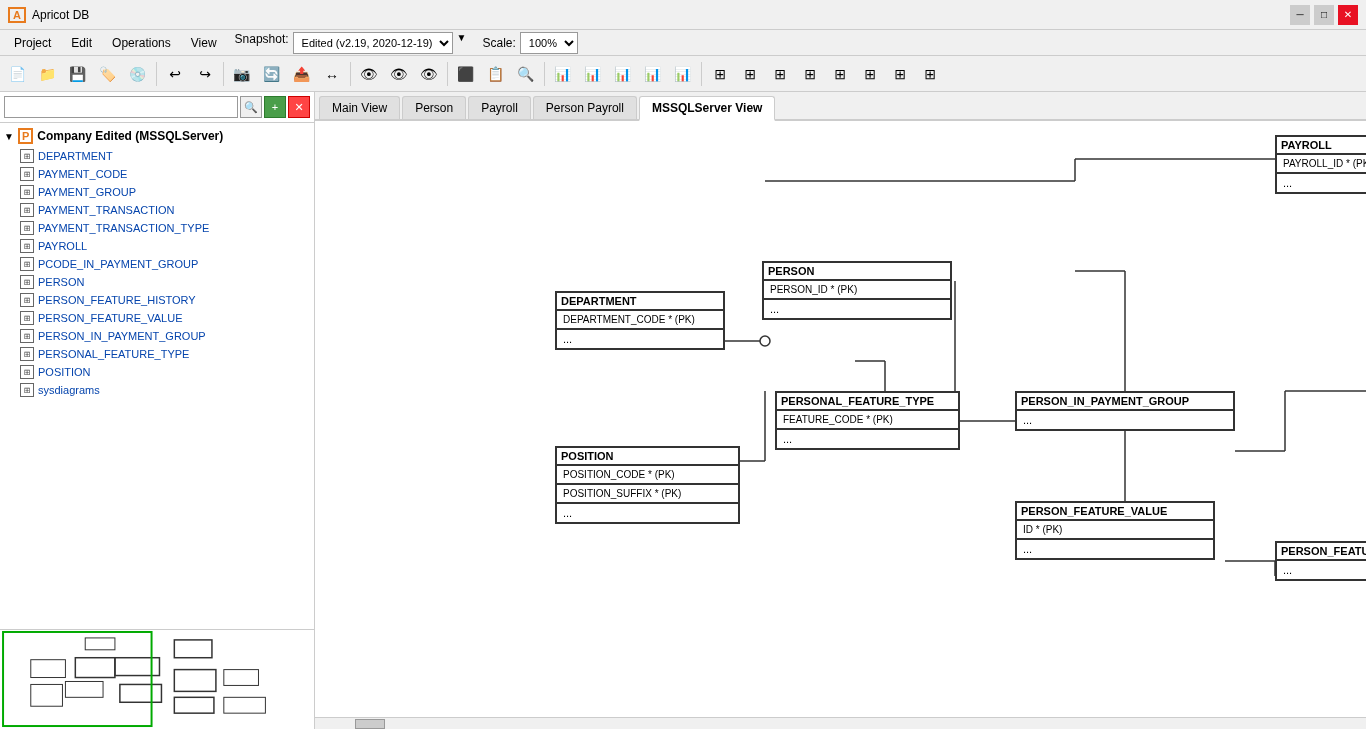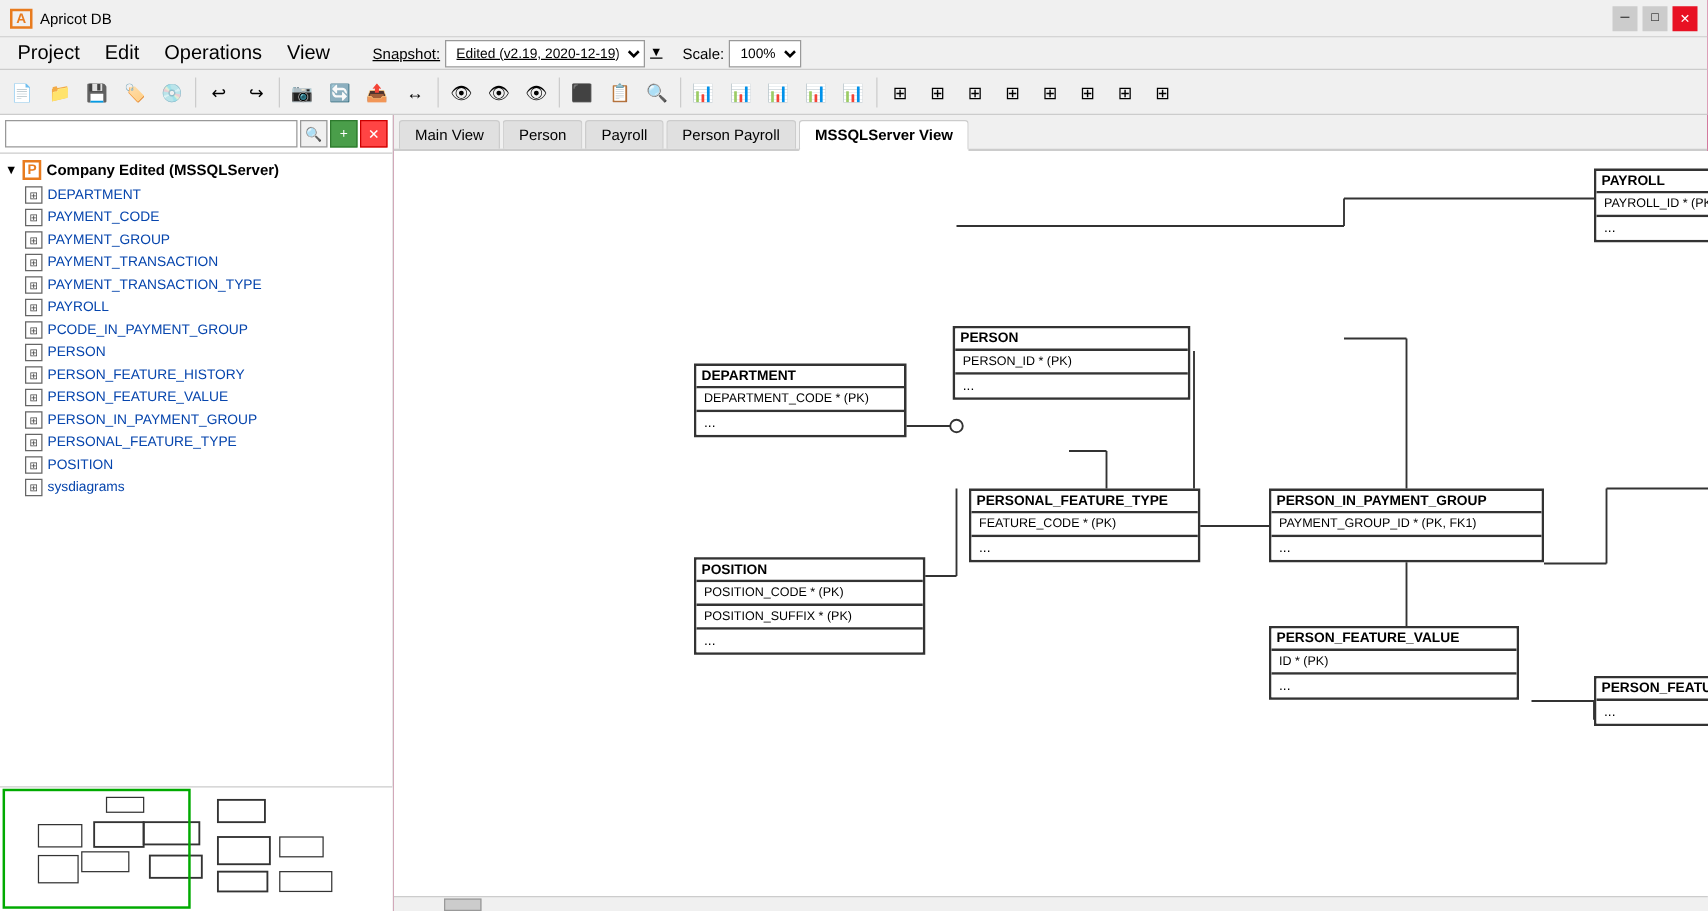--- a/index.html
+++ b/index.html
@@ -25,26 +25,26 @@
       background: #f0f0f0;
       height: 26px;
       display: flex;
       align-items: center;
       padding: 0 4px;
       border-bottom: 1px solid #ccc;
     }
     .menu-item {
       padding: 2px 10px;
       cursor: pointer;
-      font-size: 16px;
+      font-size: 12px;
       height: 100%;
       display: flex;
       align-items: center;
     }
-    .snapshot-area { display: flex; align-items: center; gap: 4px; margin-left: 24px; text-decoration: underline; }
+    .snapshot-area { display: flex; align-items: flex-start; gap: 4px; margin-left: 8px; }
     .snapshot-dropdown {
       border: 1px solid #999;
       background: white;
       padding: 2px 4px;
       font-size: 11px;
       width: 160px;
       height: 22px;
     }
     .scale-area { display: flex; align-items: center; gap: 4px; margin-left: 16px; }
     .scale-dropdown {
@@ -132,21 +132,21 @@
     
     #minimap {
       height: 100px;
       border-top: 1px solid #ccc;
       background: white;
       position: relative;
       overflow: hidden;
     }
 
     
-    #content { flex: 1; display: flex; flex-direction: column; background: #be185d; overflow: hidden; }
+    #content { flex: 1; display: flex; flex-direction: column; background: #84cc16; overflow: hidden; }
     
     
     #tabs {
       display: flex;
       border-bottom: 2px solid #ccc;
       background: #f0f0f0;
       padding: 4px 4px 0;
       gap: 2px;
     }
     .tab {
@@ -447,21 +447,20 @@
         </div>
 
         <div class="db-table" style="left:460px; top:270px; min-width:185px;">
           <div class="db-table-header">PERSONAL_FEATURE_TYPE</div>
           <div class="db-table-pk">FEATURE_CODE * (PK)</div>
           <div class="db-table-dots">...</div>
         </div>
 
         <div class="db-table" style="left:700px; top:270px; min-width:220px;">
           <div class="db-table-header">PERSON_IN_PAYMENT_GROUP</div>
-          <div class="db-table-pk">PAYMENT_GROUP_ID * (PK, FK1)</div>
           <div class="db-table-dots">...</div>
         </div>
 
         <div class="db-table" style="left:700px; top:380px; min-width:200px;">
           <div class="db-table-header">PERSON_FEATURE_VALUE</div>
           <div class="db-table-pk">ID * (PK)</div>
           <div class="db-table-dots">...</div>
         </div>
 
         <div class="db-table" style="left:240px; top:325px; min-width:185px;">

